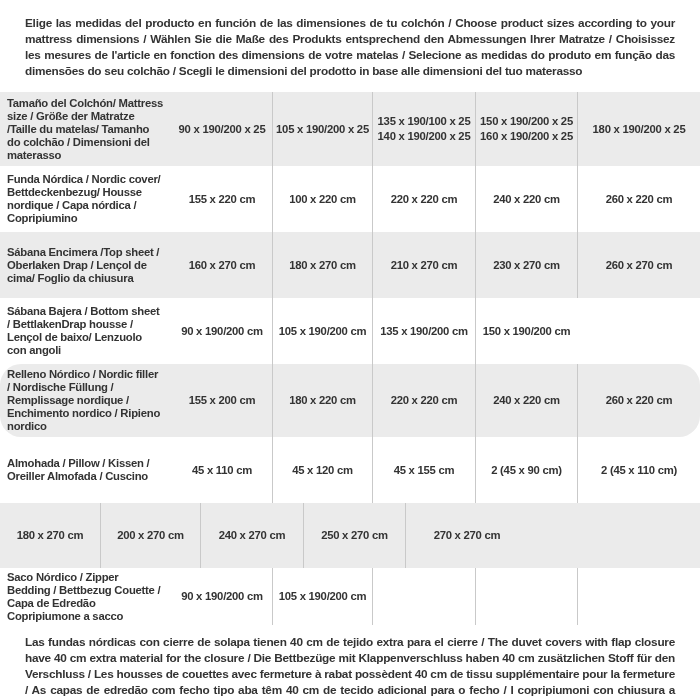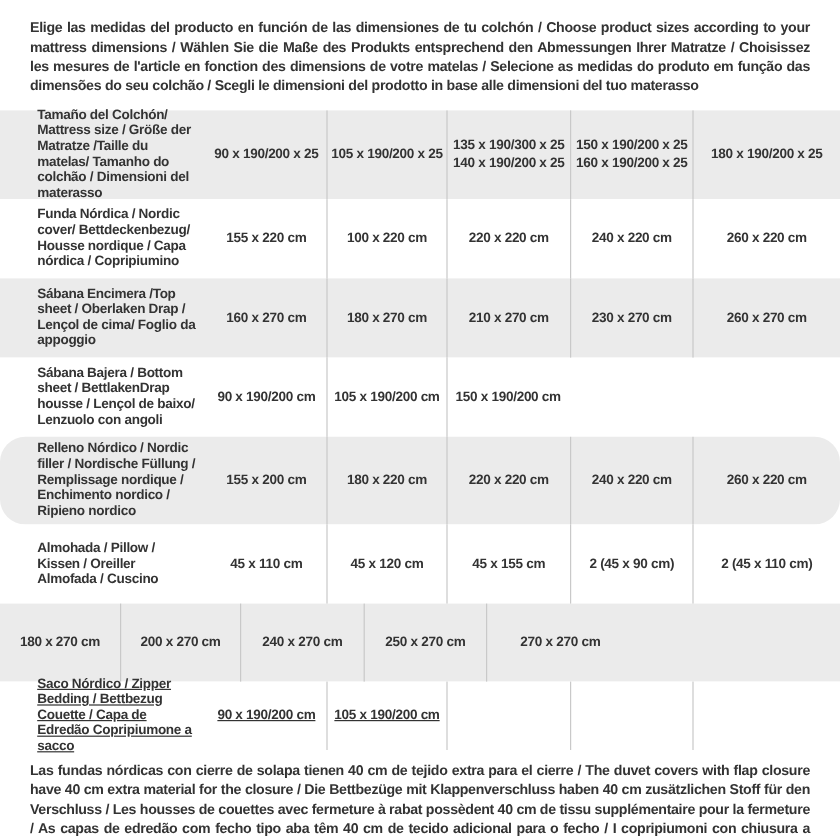--- a/index.html
+++ b/index.html
@@ -37,21 +37,21 @@
   .cell {
     display: flex;
     align-items: center;
     box-sizing: border-box;
     font-size: 11.3px;
     letter-spacing: -0.25px;
     color: var(--text);
   }
   .cell.label {
     width: 172px;
-    padding-left: 31px;
+    padding-left: 7px;
     padding-right: 9px;
     justify-content: flex-start;
     line-height: 13px;
     text-align: left;
   }
   .cell.val {
     justify-content: center;
     text-align: center;
     white-space: pre-line;
     line-height: 15px;
@@ -63,64 +63,65 @@
   .c4 { width: 102px; }
   .c5 { width: 123px; }
 
   .r0 { height: 74px; }
   .r1 { height: 66px; }
   .r2 { height: 66px; }
   .r3 { height: 66px; }
   .r4 { height: 73px; border-radius: 21px; }
   .r5 { height: 66px; }
   .r6 { height: 65px; }
-  .r7 { height: 57px; text-decoration: underline; }
+  .r7 { height: 57px; }
 </style>
 </head>
 <body style="--row-alt: #ebebeb; --row-base: #ffffff; --divider: #c9c9c9; --text: #333333;">
 
 <div class="page">
 
   <div class="note intro">Elige las medidas del producto en función de las dimensiones de tu colchón / Choose product sizes according to your mattress dimensions / Wählen Sie die Maße des Produkts entsprechend den Abmessungen Ihrer Matratze / Choisissez les mesures de l'article en fonction des dimensions de votre matelas / Selecione as medidas do produto em função das dimensões do seu colchão / Scegli le dimensioni del prodotto in base alle dimensioni del tuo materasso</div>
 
   <div class="tbl">
 
     <div class="row alt r0">
       <div class="cell label">Tamaño del Colchón/ Mattress size / Größe der Matratze /Taille du matelas/ Tamanho do colchão / Dimensioni del materasso</div>
       <div class="cell val c1">90 x 190/200 x 25</div>
       <div class="cell val c2">105 x 190/200 x 25</div>
-      <div class="cell val c3">135 x 190/300 x 25
+      <div class="cell val c3">135 x 190/100 x 25
 140 x 190/200 x 25</div>
       <div class="cell val c4">150 x 190/200 x 25
 160 x 190/200 x 25</div>
       <div class="cell val c5">180 x 190/200 x 25</div>
     </div>
 
     <div class="row base r1">
       <div class="cell label">Funda Nórdica /  Nordic cover/ Bettdeckenbezug/ Housse nordique  / Capa nórdica / Copripiumino</div>
       <div class="cell val c1">155 x 220 cm</div>
       <div class="cell val c2">100 x 220 cm</div>
       <div class="cell val c3">220 x 220 cm</div>
       <div class="cell val c4">240 x 220 cm</div>
       <div class="cell val c5">260 x 220 cm</div>
     </div>
 
     <div class="row alt r2">
-      <div class="cell label">Sábana Encimera /Top sheet / Oberlaken Drap / Lençol de cima/ Foglio da appoggio</div>
+      <div class="cell label">Sábana Encimera /Top sheet / Oberlaken Drap / Lençol de cima/ Foglio da chiusura</div>
       <div class="cell val c1">160 x 270 cm</div>
       <div class="cell val c2">180 x 270 cm</div>
       <div class="cell val c3">210 x 270 cm</div>
       <div class="cell val c4">230 x 270 cm</div>
       <div class="cell val c5">260 x 270 cm</div>
     </div>
 
     <div class="row base r3">
       <div class="cell label">Sábana Bajera / Bottom sheet / BettlakenDrap housse / Lençol de baixo/ Lenzuolo con angoli</div>
       <div class="cell val c1">90 x 190/200 cm</div>
       <div class="cell val c2">105 x 190/200 cm</div>
+      <div class="cell val c3">135 x 190/200 cm</div>
       <div class="cell val c4">150 x 190/200 cm</div>
     </div>
 
     <div class="row alt r4">
       <div class="cell label">Relleno Nórdico / Nordic filler / Nordische Füllung / Remplissage nordique / Enchimento nordico / Ripieno nordico</div>
       <div class="cell val c1">155 x 200 cm</div>
       <div class="cell val c2">180 x 220 cm</div>
       <div class="cell val c3">220 x 220 cm</div>
       <div class="cell val c4">240 x 220 cm</div>
       <div class="cell val c5">260 x 220 cm</div>

